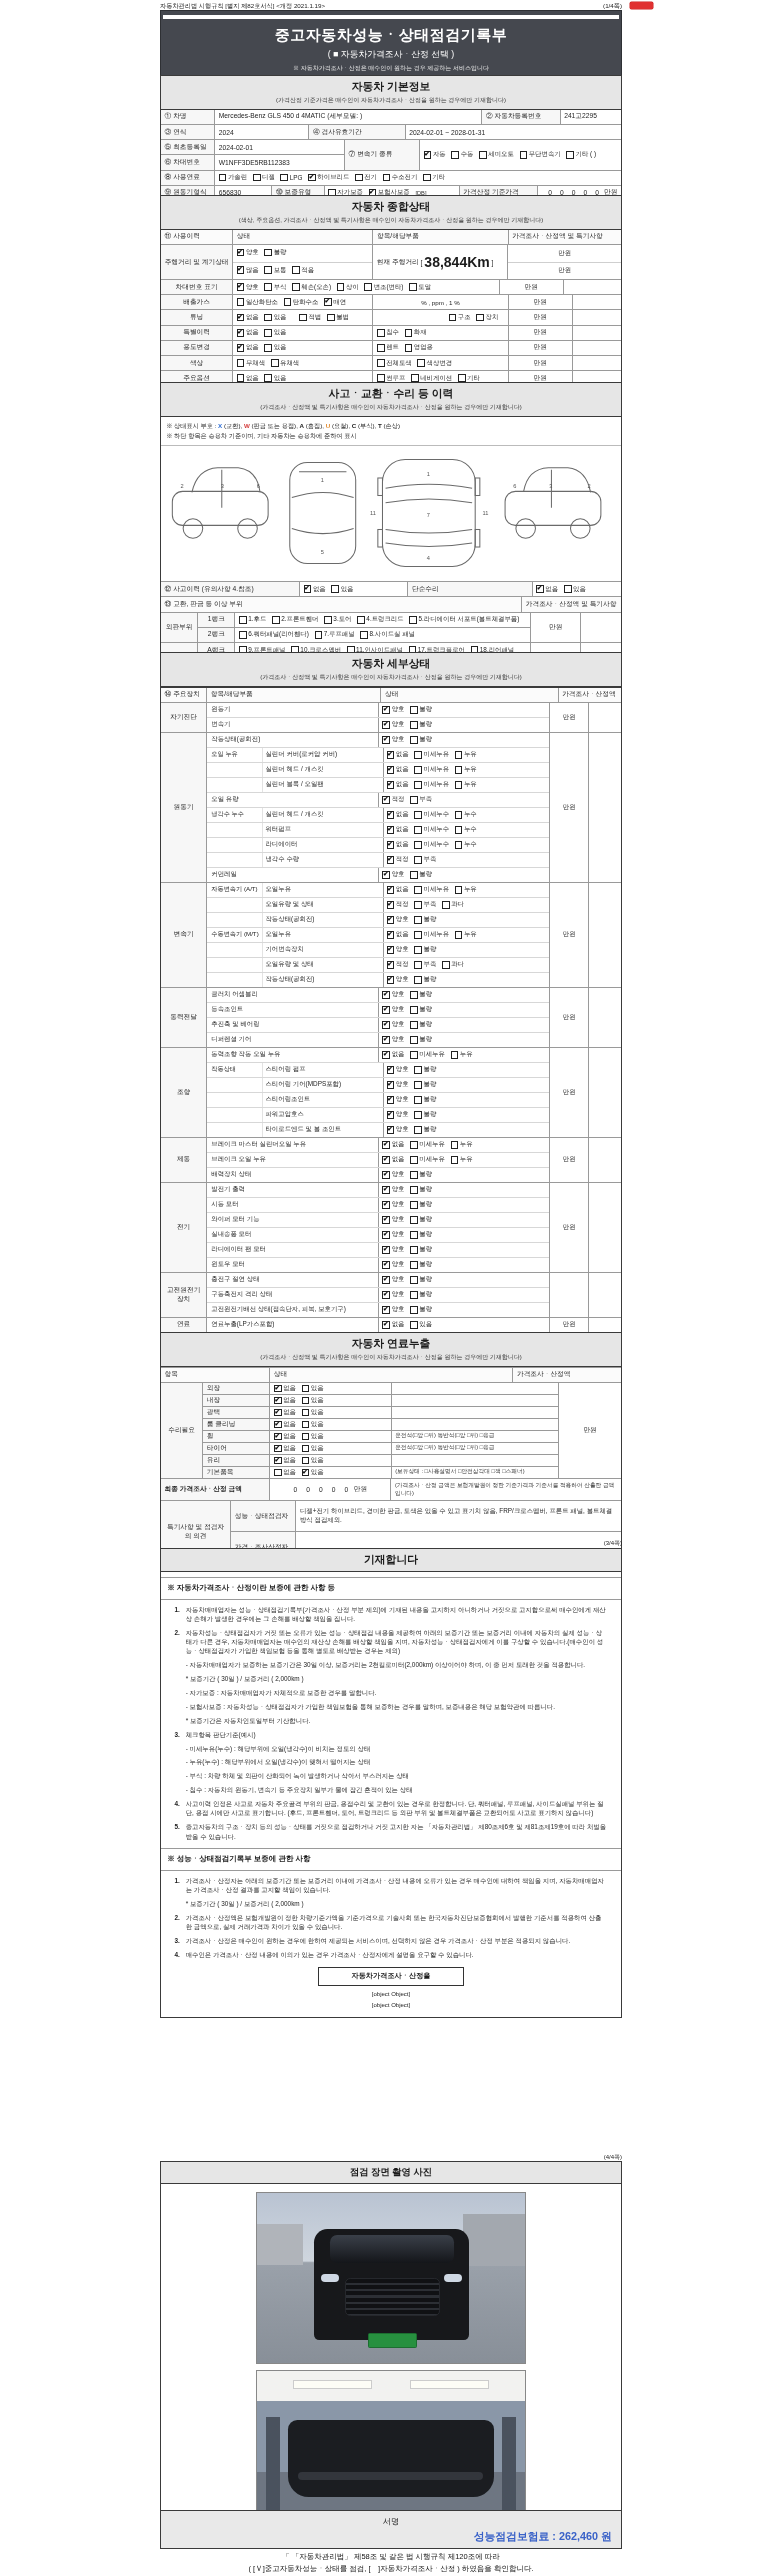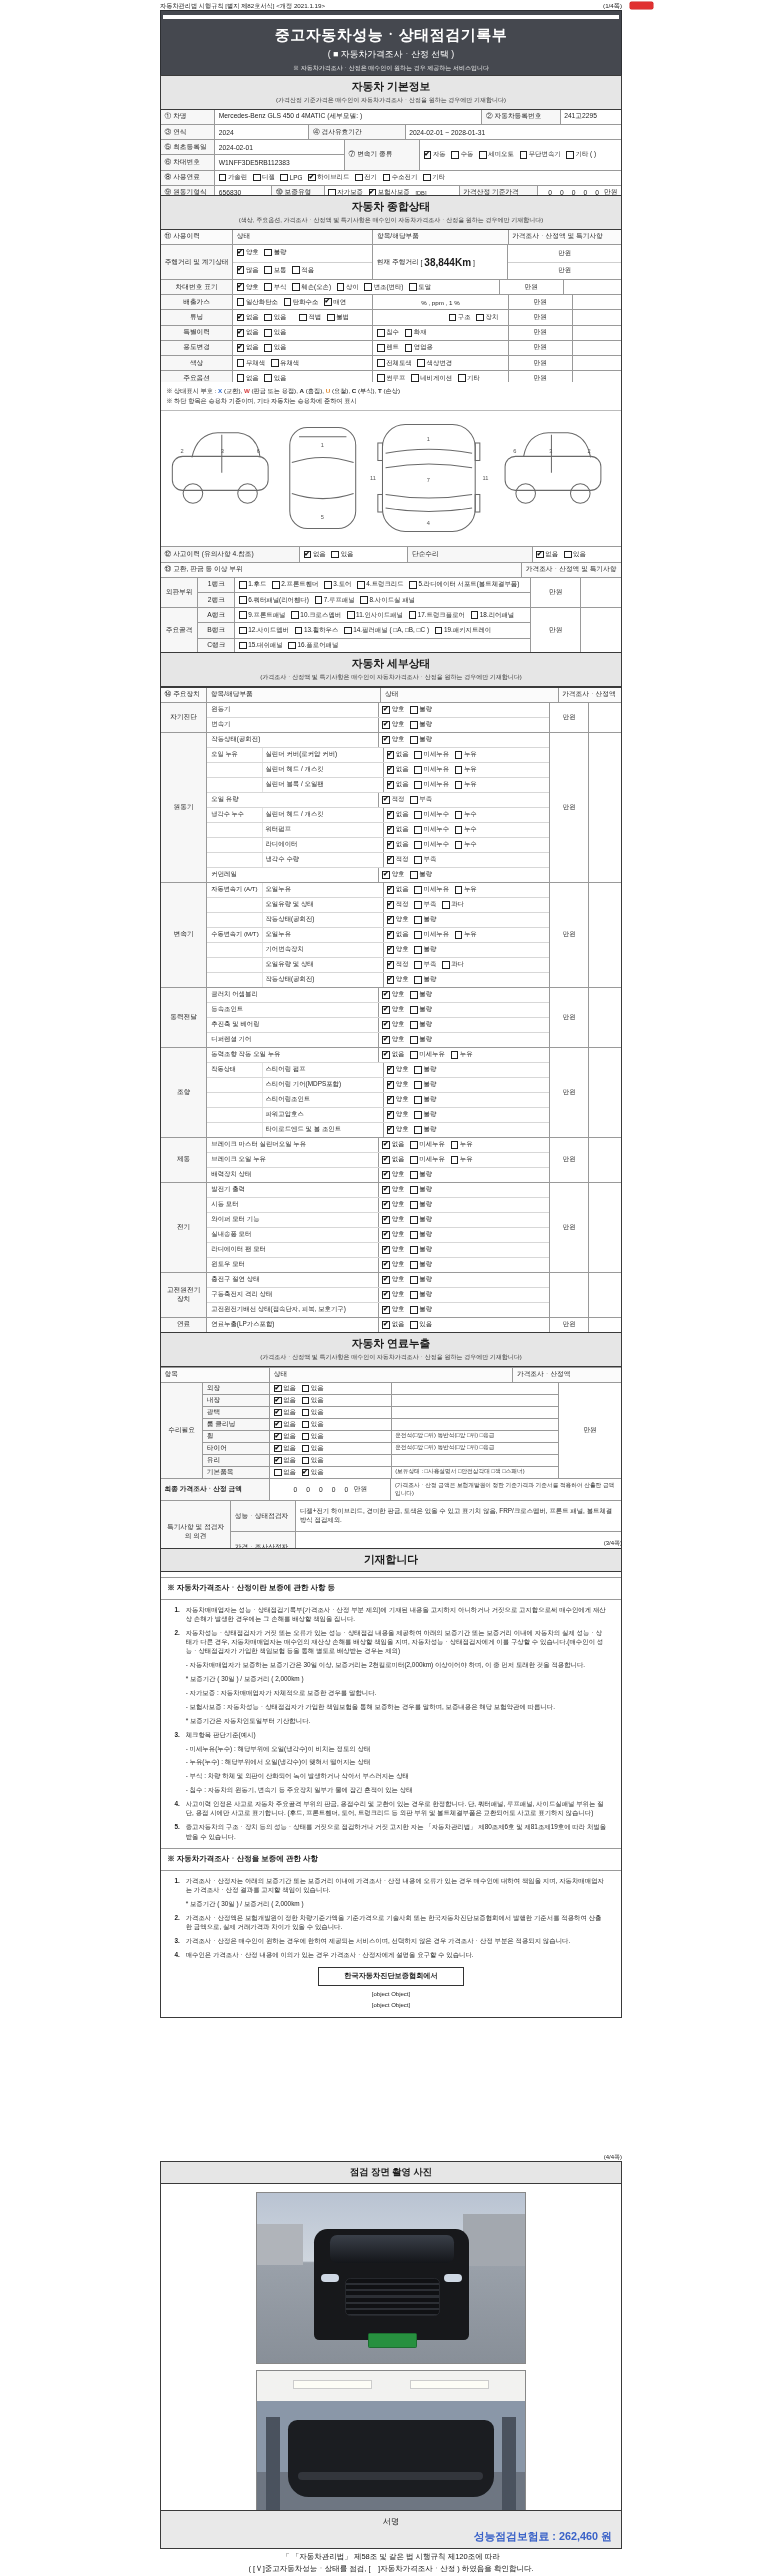--- a/index.html
+++ b/index.html
@@ -241,21 +241,21 @@
               </span><span class="opt">
                 <span class="cb"></span>
                 <span>보통</span>
               </span><span class="opt">
                 <span class="cb"></span>
                 <span>적음</span>
               </span>
           </div>
         </div>
         <div class="c" style="width:127px;font-size:6.7px;">
-          <span>현재 주행거리</span>&nbsp;[&nbsp;<b style="font-size:10px;">38,844Km</b>&nbsp;]
+          <span>현재 주행거리</span>&nbsp;[&nbsp;<b style="font-size:14px;">38,844Km</b>&nbsp;]
         </div>
         <div style="flex:1;border-left:0.5px solid #9a9a9a;display:flex;flex-direction:column;">
           <div style="flex:1;display:flex;align-items:center;justify-content:center;border-bottom:0.5px solid #cfcfcf;font-size:6.4px;">만원</div>
           <div style="flex:1;display:flex;align-items:center;justify-content:center;font-size:6.4px;">만원</div>
         </div>
       </div>
       <div class="r">
         <div class="c lab cen" style="width:64px;">차대번호 표기</div>
         <div class="c" style="flex:1;">
           <span class="opt">
@@ -465,20 +465,24 @@
               <span class="cb"></span>
               <span>미이행</span>
             </span>
         </div>
         <div class="c" style="flex:1;"></div>
       </div>
     </div>
   </div>
 
   <div class="doc" style="top:382px;">
+    <div class="band">
+      <h2>사고ㆍ교환ㆍ수리 등 이력</h2>
+      <div class="bsub">(가격조사ㆍ산정액 및 특기사항은 매수인이 자동차가격조사ㆍ산정을 원하는 경우에만 기재합니다)</div>
+    </div>
     <div class="box">
       <div class="legend">
         <div>
           <span>※ 상태표시 부호 : </span><span class="lx">X</span><span> (교환), </span><span class="lw">W</span><span> (판금 또는 용접), </span><span style="font-weight:bold;">A</span><span> (흠집), </span><span class="lu">U</span><span> (요철), </span><span style="font-weight:bold;">C</span><span> (부식), </span><span style="font-weight:bold;">T</span><span> (손상)</span>
         </div>
         <div>※ 하단 항목은 승용차 기준이며, 기타 자동차는 승용차에 준하여 표시</div>
       </div>
 
       <div style="border-top:0.5px solid #bbb;padding:5.2px 0;">
         <svg width="461" height="123" viewBox="0 0 895 238">
@@ -1685,21 +1689,21 @@
           <div class="nnum">4.</div>
           <div>사고이력 인정은 사고로 자동차 주요골격 부위의 판금, 용접수리 및 교환이 있는 경우로 한정합니다. 단, 쿼터패널, 루프패널, 사이드실패널 부위는 절단, 용접 시에만 사고로 표기합니다. (후드, 프론트휀더, 도어, 트렁크리드 등 외판 부위 및 볼트체결부품은 교환되어도 사고로 표기하지 않습니다)</div>
         </div>
 
         <div class="nitem">
           <div class="nnum">5.</div>
           <div>중고자동차의 구조ㆍ장치 등의 성능ㆍ상태를 거짓으로 점검하거나 거짓 고지한 자는 「자동차관리법」 제80조제6호 및 제81조제19호에 따라 처벌을 받을 수 있습니다.</div>
         </div>
 
       <div style="height:7.2px;"></div>
-      <div class="nsect">※ 자동차가격조사ㆍ산정을 보증에 관한 사항</div>
+      <div class="nsect">※ 성능ㆍ상태점검기록부 보증에 관한 사항</div>
 
         <div class="nitem">
           <div class="nnum">1.</div>
           <div>가격조사ㆍ산정자는 아래의 보증기간 또는 보증거리 이내에 가격조사ㆍ산정 내용에 오류가 있는 경우 매수인에 대하여 책임을 지며, 자동차매매업자는 가격조사ㆍ산정 결과를 고지할 책임이 있습니다.</div>
         </div>
 
         <div class="nitem">
           <div class="nnum"></div>
           <div>* 보증기간 ( 30일 ) / 보증거리 ( 2,000km )</div>
         </div>
@@ -1712,21 +1716,21 @@
         <div class="nitem">
           <div class="nnum">3.</div>
           <div>가격조사ㆍ산정은 매수인이 원하는 경우에 한하여 제공되는 서비스이며, 선택하지 않은 경우 가격조사ㆍ산정 부분은 적용되지 않습니다.</div>
         </div>
 
         <div class="nitem">
           <div class="nnum">4.</div>
           <div>매수인은 가격조사ㆍ산정 내용에 이의가 있는 경우 가격조사ㆍ산정자에게 설명을 요구할 수 있습니다.</div>
         </div>
 
-      <div class="nbox">한국자동차진단보증협회에서</div>
+      <div class="nbox">자동차가격조사ㆍ산정을</div>
 
         <div class="ntail">[object Object]</div>
 
         <div class="ntail">[object Object]</div>
 
     </div>
   </div>
 
   <div class="doc marker" style="top:2153px;">(4/4쪽)</div>
 

